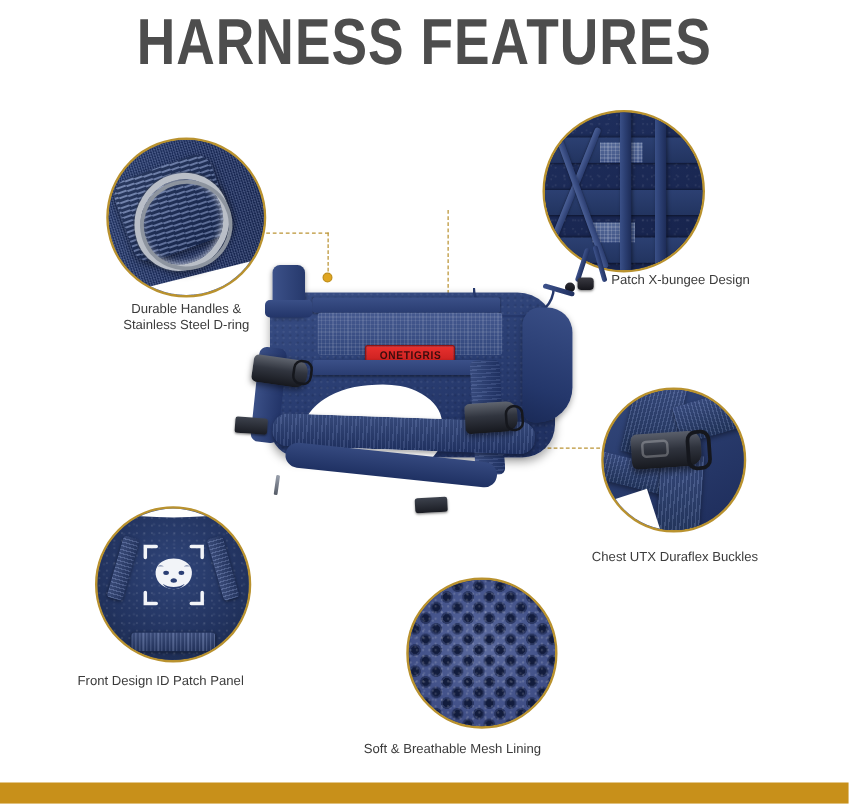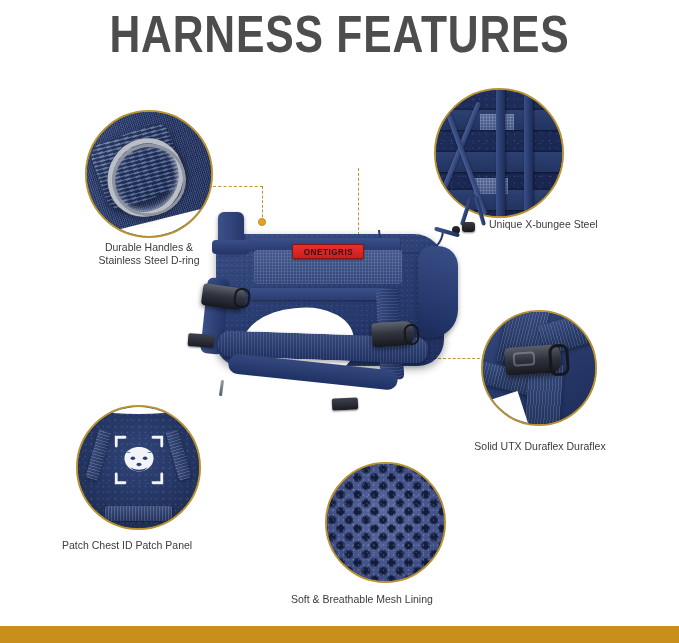--- a/index.html
+++ b/index.html
@@ -384,21 +384,21 @@
   .velcro-panel {
     left: 72px; top: 38px;
     width: 148px; height: 34px;
     background:
       repeating-linear-gradient(90deg, rgba(255,255,255,0.10) 0 1px, transparent 1px 3px),
       repeating-linear-gradient(0deg, rgba(255,255,255,0.08) 0 1px, transparent 1px 3px),
       linear-gradient(180deg,#45598f,#32477c);
     border-radius: 3px;
   }
   .patch {
-    left: 110px; top: 32px;
+    left: 110px; top: 64px;
     width: 72px; height: 15px;
     background: linear-gradient(180deg,#e8302e,#c9201f);
     border: 1px solid #8e1413;
     border-radius: 2px;
     box-shadow: 0 1px 2px rgba(0,0,0,0.4);
     display: flex;
     align-items: center;
     justify-content: center;
     box-sizing: border-box;
   }
@@ -568,37 +568,37 @@
     </div>
 
     <div class="bungee-ext" style="left:430px; top:198px; width:90px; height:48px;">
       <div class="cord" style="left:34px; top:0px; width:4px; height:28px; transform:rotate(18deg);"></div>
       <div class="cord" style="left:48px; top:-2px; width:4px; height:30px; transform:rotate(-16deg);"></div>
       <div class="toggle" style="left:32px; top:24px;"></div>
       <div class="knot" style="left:22px; top:28px;"></div>
       <div class="cord" style="left:4px; top:32px; width:26px; height:4px; transform:rotate(16deg);"></div>
     </div>
 
-    <div class="caption left-align" style="left:489px; top:218px; width:180px;">Unique X-bungee Steel</div>
+    <div class="caption left-align" style="left:489px; top:218px; width:180px;">Patch X-bungee Design</div>
   </div>
 
   <div class="callout">
     <div class="circle" style="left:481px; top:310px; width:116px; height:116px;">
       <div class="photo photo-buckle">
         <div class="webbing-band" style="left:20px; top:-6px; width:40px; height:60px; transform:rotate(14deg);"></div>
         <div class="webbing-band" style="left:58px; top:6px; width:56px; height:30px; transform:rotate(-16deg);"></div>
         <div class="webbing-band" style="left:-6px; top:56px; width:62px; height:22px; transform:rotate(14deg);"></div>
         <div class="webbing-band" style="left:44px; top:52px; width:34px; height:68px; transform:rotate(4deg);"></div>
         <div class="white-corner" style="left:-10px; bottom:-14px; width:52px; height:40px; transform:rotate(-18deg);"></div>
         <div class="buckle-body" style="left:22px; top:34px; width:56px; height:28px; transform:rotate(-4deg);"></div>
         <div class="buckle-arm" style="left:66px; top:32px; width:20px; height:32px; transform:rotate(-4deg);"></div>
         <div class="buckle-slot" style="left:30px; top:40px; width:22px; height:14px; transform:rotate(-4deg);"></div>
       </div>
     </div>
-    <div class="caption" style="left:460px; top:440px; width:160px;">Solid UTX Duraflex Duraflex</div>
+    <div class="caption" style="left:460px; top:440px; width:160px;">Chest UTX Duraflex Buckles</div>
   </div>
 
   <div class="callout">
     <div class="circle" style="left:76px; top:405px; width:125px; height:125px;">
       <div class="photo photo-chest">
         <div class="speckle"></div>
         <div class="top-white"></div>
         <div class="side-strap" style="left:14px; top:22px; transform:rotate(16deg);"></div>
         <div class="side-strap" style="right:14px; top:22px; transform:rotate(-16deg);"></div>
         <div class="bottom-strap"></div>
@@ -615,21 +615,21 @@
           <g fill="#2b3f74">
             <ellipse cx="25" cy="30" rx="2.6" ry="2"></ellipse>
             <ellipse cx="39" cy="30" rx="2.6" ry="2"></ellipse>
             <path d="M32 35c-1.6 0-3 1-3 2.2 0 1 1.4 1.8 3 1.8s3-.8 3-1.8C35 36 33.6 35 32 35z"></path>
             <path d="M22 40c2 3 5 5 10 5s8-2 10-5c-3 2-6 3-10 3s-7-1-10-3z"></path>
             <path d="M17 24c2-1 4-1 6 0M47 24c-2-1-4-1-6 0"></path>
           </g>
         </svg>
       </div>
     </div>
-    <div class="caption left-align" style="left:62px; top:539px; width:200px;">Patch Chest ID Patch Panel</div>
+    <div class="caption left-align" style="left:62px; top:539px; width:200px;">Front Design ID Patch Panel</div>
   </div>
 
   <div class="callout">
     <div class="circle" style="left:325px; top:462px; width:121px; height:121px;">
       <div class="photo photo-mesh">
         <div class="holes"></div>
         <div class="grain"></div>
       </div>
     </div>
     <div class="caption left-align" style="left:291px; top:593px; width:220px;">Soft &amp; Breathable Mesh Lining</div>

